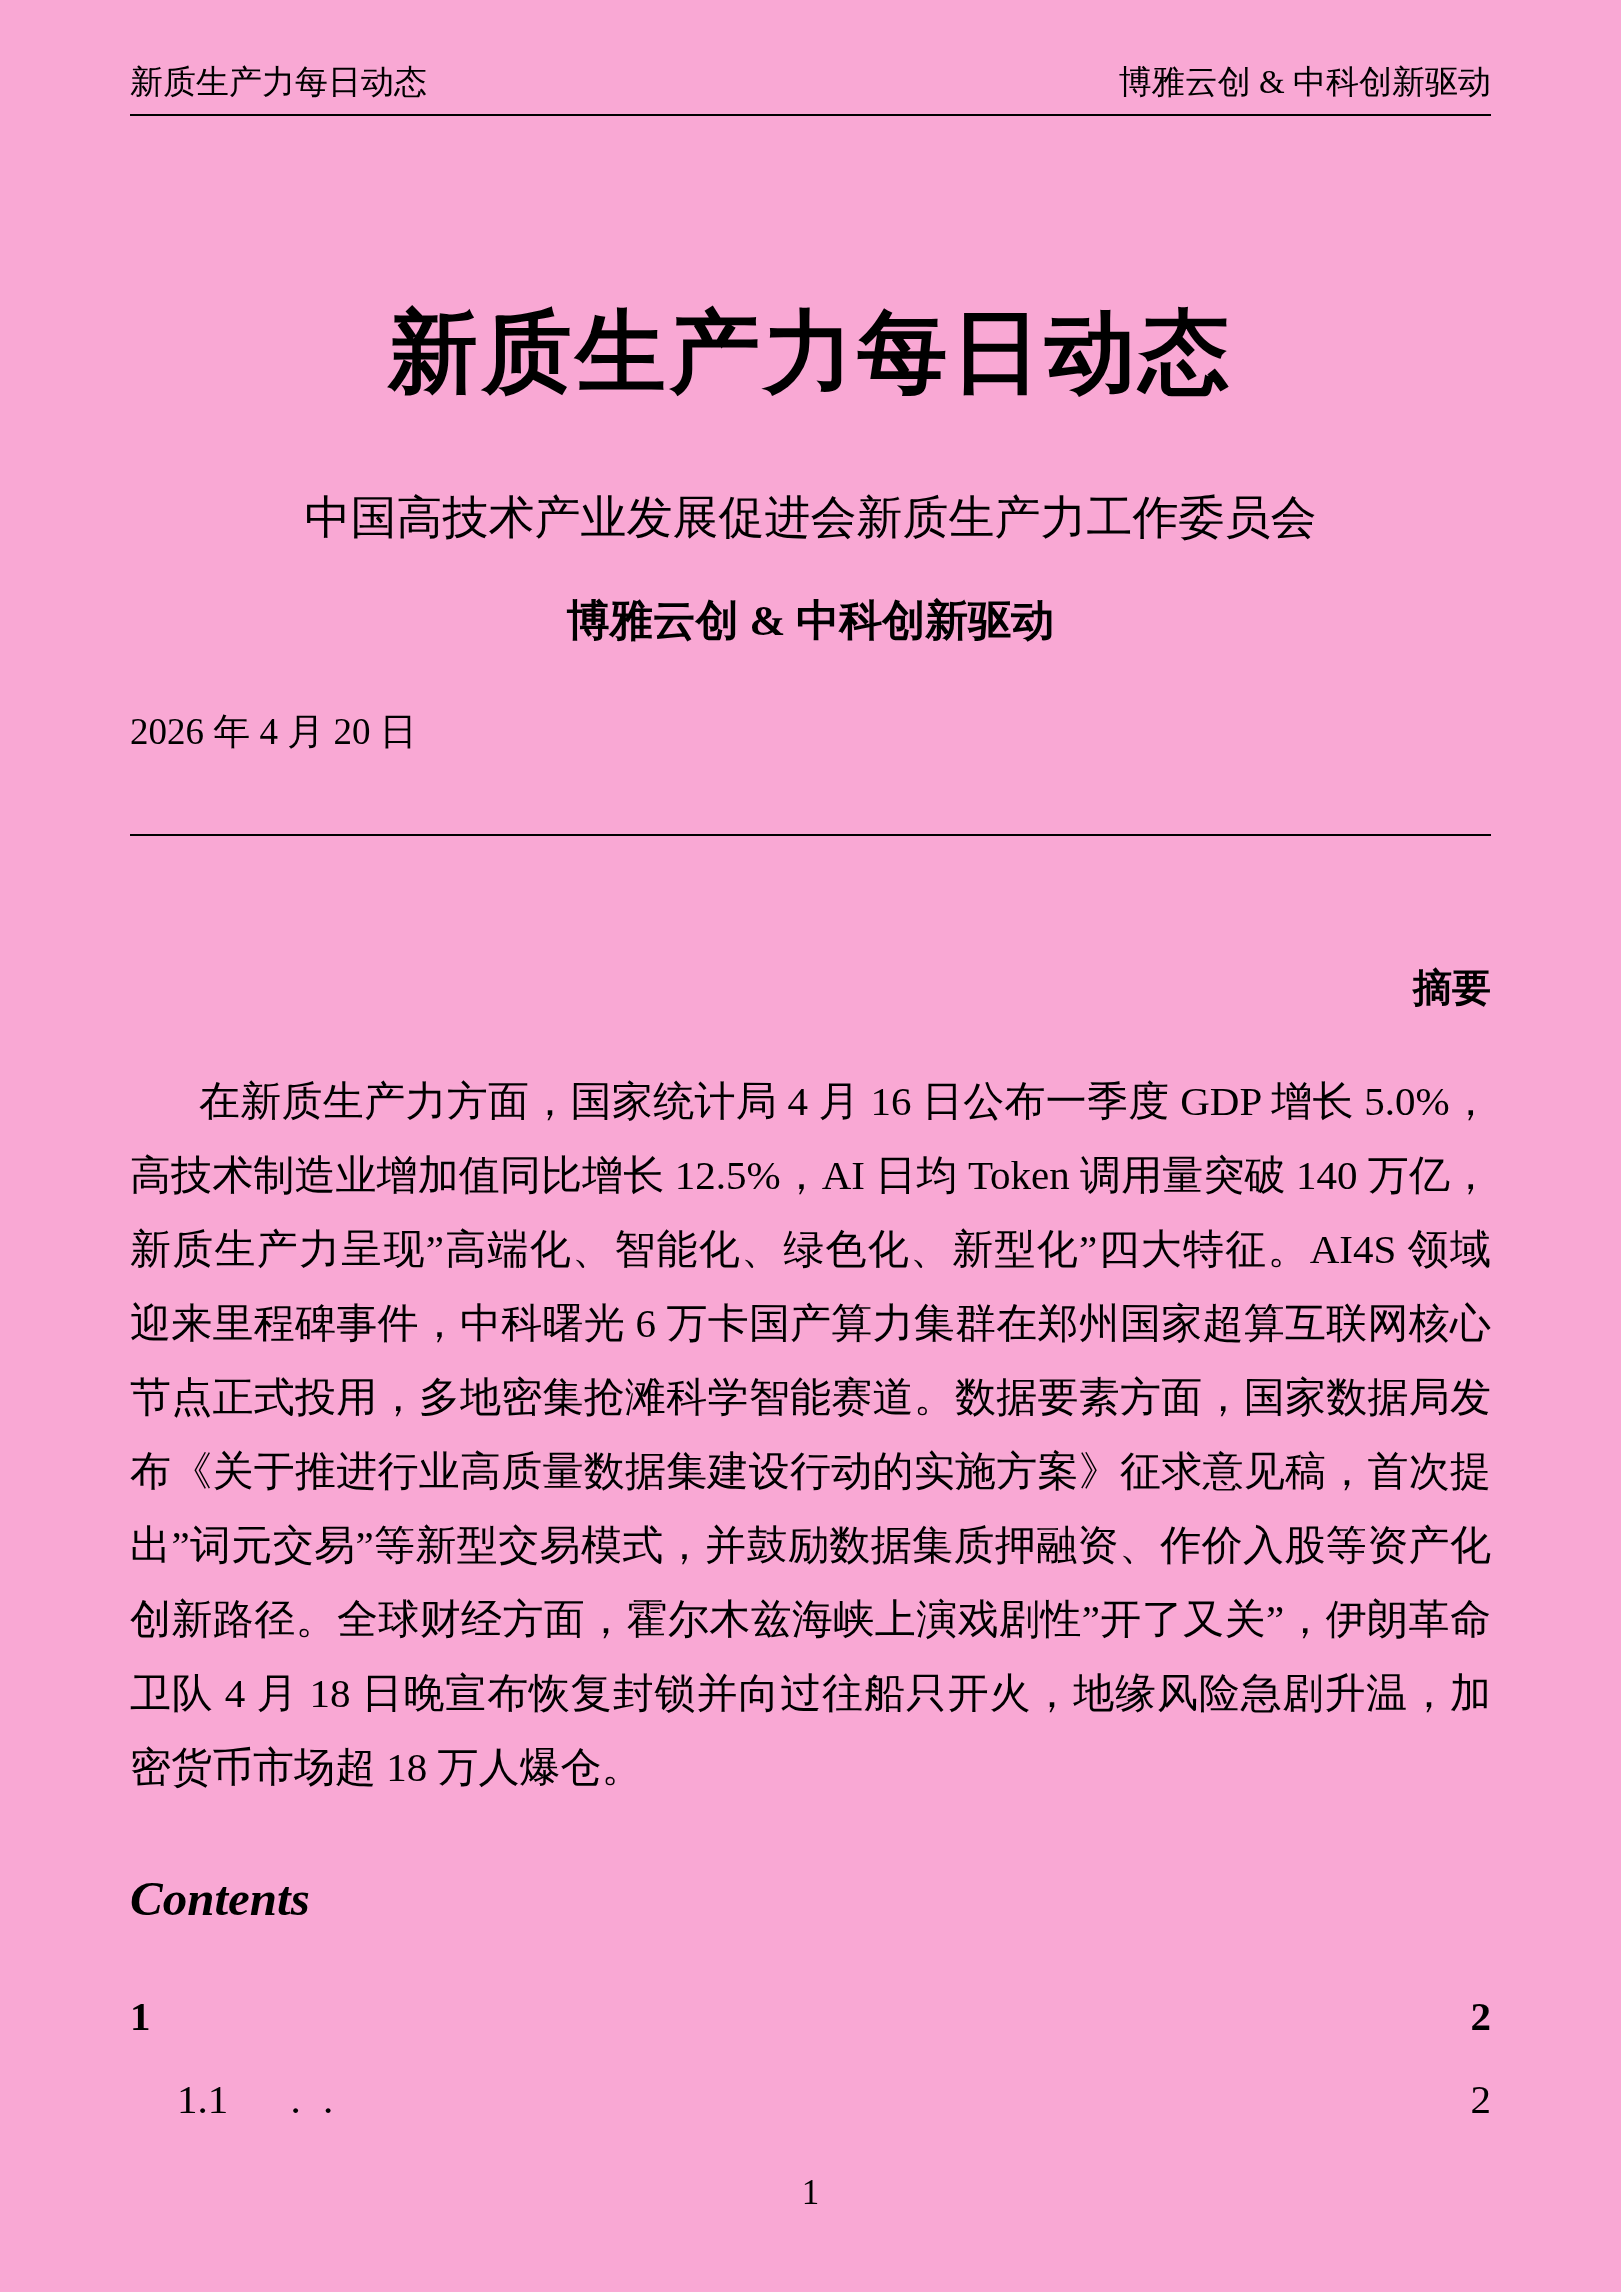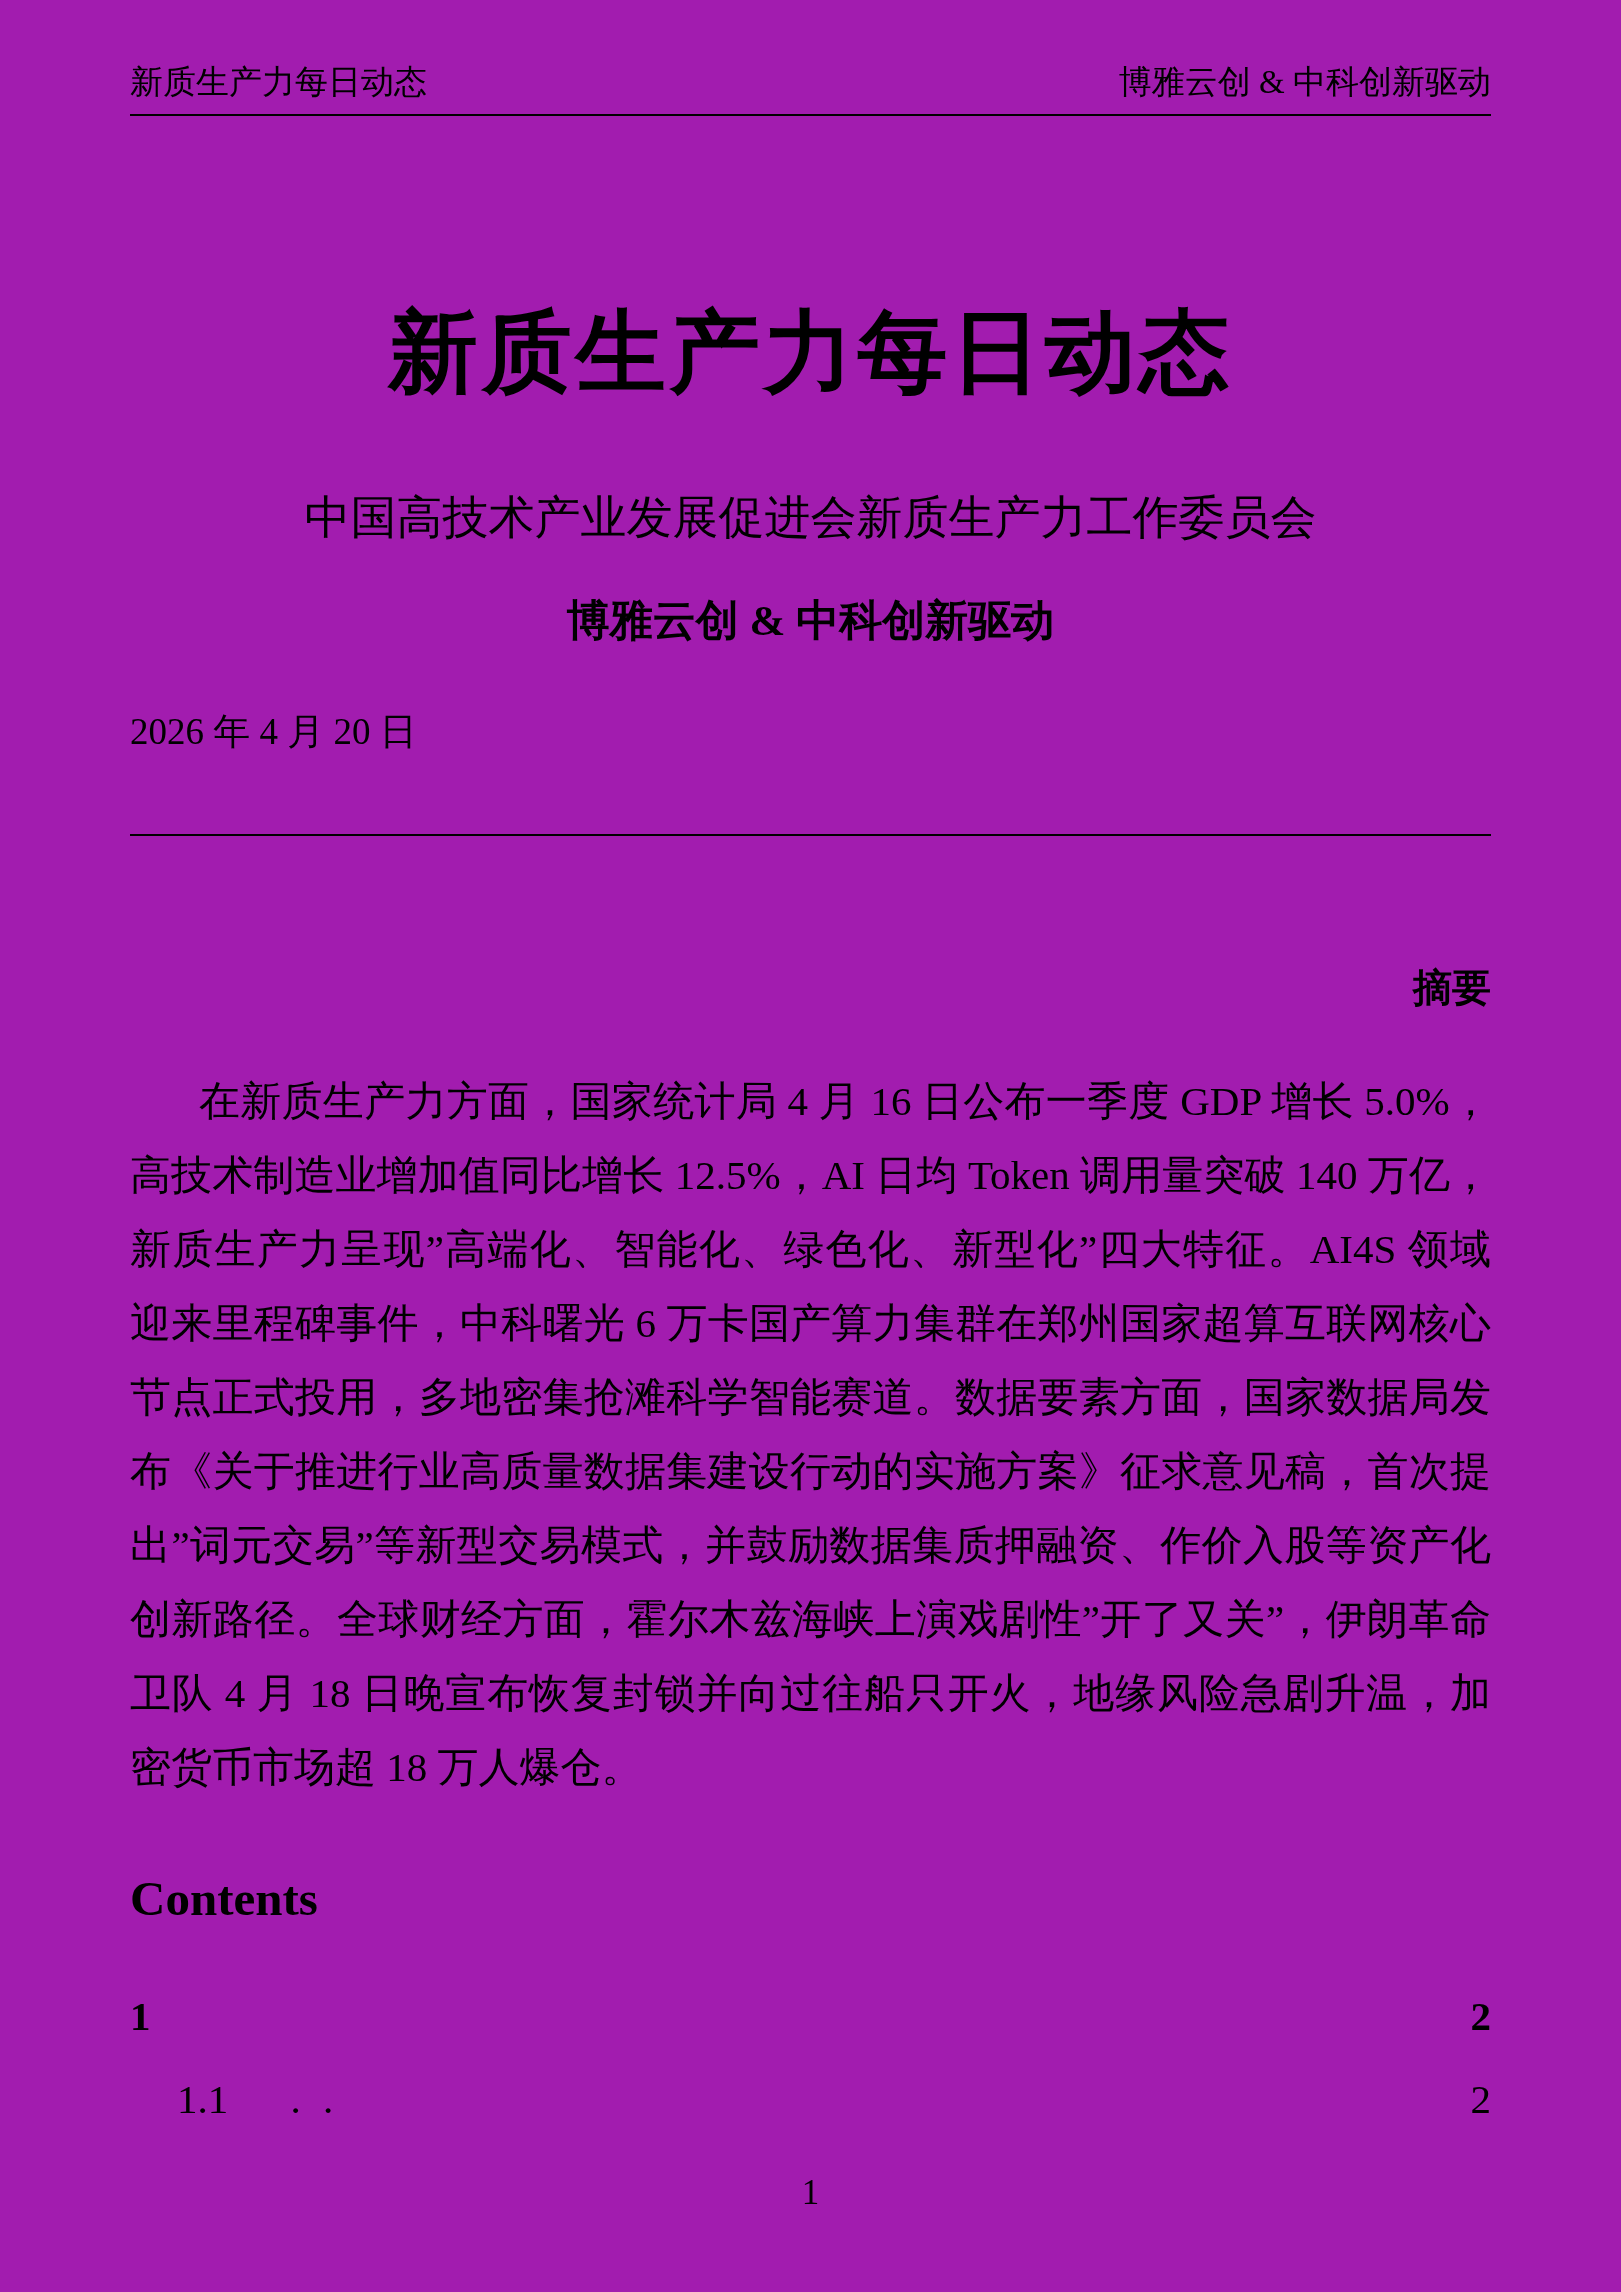--- a/index.html
+++ b/index.html
@@ -6,21 +6,21 @@
     margin: 0;
     padding: 0;
     background: #ffffff;
   }
   * { box-sizing: border-box; }
 
   .page {
     position: relative;
     width: 1621px;
     height: 2293px;
-    background: #a21caf;
+    background: #f9a8d4;
     color: #000000;
     font-family: "Liberation Serif", "DejaVu Serif", serif;
     padding: 63px 130px 0 130px;
     overflow: hidden;
   }
 
   
   .header-row {
     display: flex;
     justify-content: space-between;
@@ -85,20 +85,21 @@
     text-align: justify;
     text-indent: 69px;
   }
 
   
   .contents-heading {
     margin-top: 63px;
     font-size: 49px;
     font-weight: 700;
     line-height: 1.3;
+    font-style: italic;
   }
   .toc {
     margin-top: 57px;
     font-size: 41px;
   }
   .toc-row {
     display: flex;
     align-items: baseline;
     line-height: 1.4;
   }

